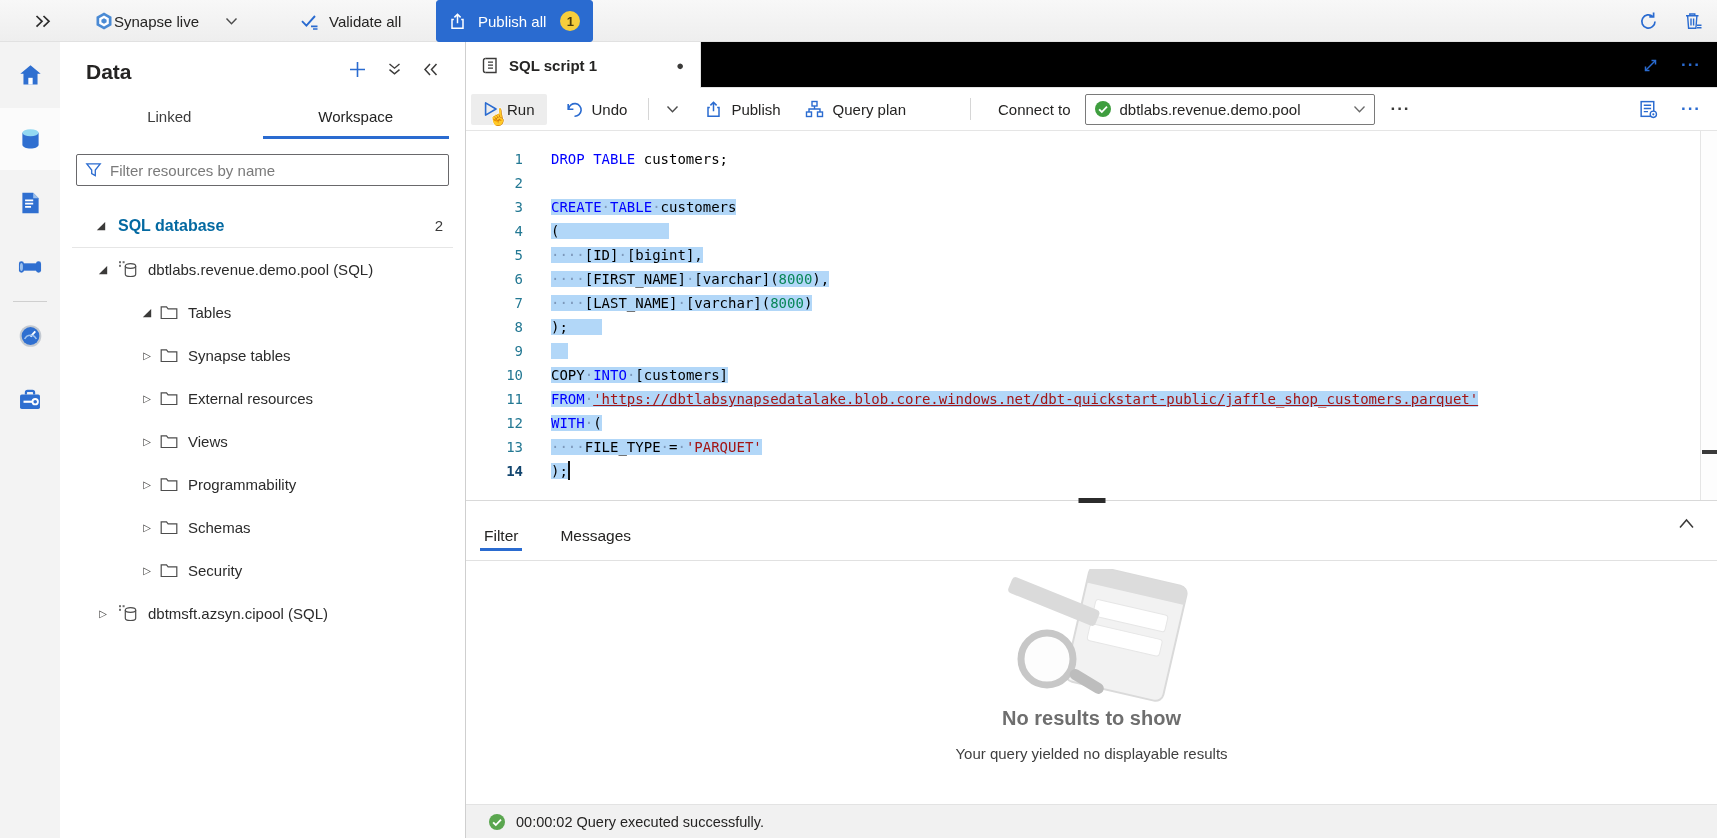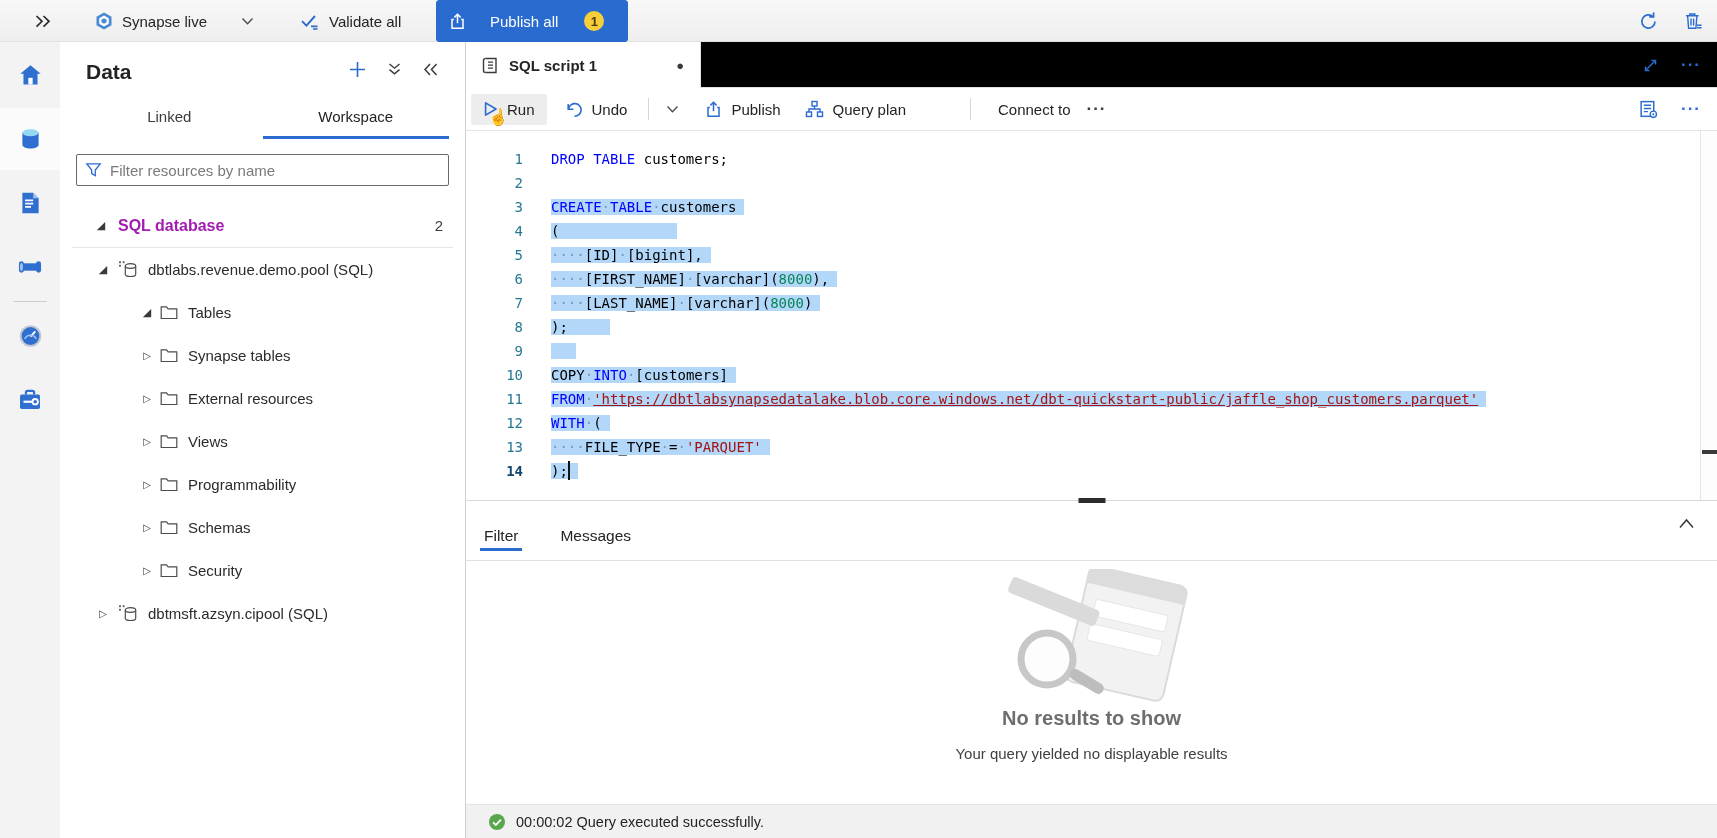--- a/index.html
+++ b/index.html
@@ -4,26 +4,26 @@
 <style>
   *{margin:0;padding:0;box-sizing:border-box}
   html,body{background:#fff}
   body{font-family:"Liberation Sans",sans-serif;color:#323130}
   .app{position:relative;width:1717px;height:838px;background:#fff;overflow:hidden;font-size:15px}
 
   
   .topbar{position:absolute;left:0;top:0;width:1717px;height:42px;background:linear-gradient(#f8f8f8,#eeeeee);border-bottom:1px solid #e1e1e1;z-index:5}
   .topbar .abs{position:absolute;top:0;height:42px;display:flex;align-items:center}
   .tb-collapse{left:34px;cursor:pointer}
-  .tb-mode{left:94px;gap:8px;cursor:pointer}
+  .tb-mode{left:94px;gap:0;cursor:pointer}
   .tb-mode-label{font-size:15px;color:#252423}
   .tb-mode-chevron{margin-left:26px;display:flex}
   .tb-validate{left:300px;gap:9px;cursor:pointer}
   .tb-validate-label{font-size:15px;color:#252423}
-  .tb-publish{left:436px;top:6px;height:30px;padding:0 23px 0 12px;display:flex;align-items:center;gap:24px;background:#2a6bd0;border:1px solid #2a6bd0;border-radius:3px;color:#fff;font-size:15px;cursor:pointer}
+  .tb-publish{left:436px;top:6px;height:30px;padding:0 12px 0 12px;display:flex;align-items:center;gap:12px;background:#2a6bd0;border:1px solid #2a6bd0;border-radius:3px;color:#fff;font-size:15px;cursor:pointer}
   .tb-badge{display:inline-flex;align-items:center;justify-content:center;min-width:20px;height:20px;border-radius:10px;background:#f6ce3c;color:#4a3b08;font-size:13px;font-weight:bold;margin-left:2px}
   .tb-refresh{left:1638px;cursor:pointer}
   .tb-trash{left:1684px;cursor:pointer}
 
   
   .rail{position:absolute;left:0;top:42px;width:60px;height:796px;background:#f3f3f3;z-index:4}
   .rail-item{width:60px;height:62px;margin-top:2px;display:flex;align-items:center;justify-content:center;cursor:pointer}
   .rail-item.selected{background:#fbfbfb}
   .rail-divider{width:34px;height:1px;background:#cfcfcf;margin:3px auto}
 
@@ -37,21 +37,21 @@
   .dp-tab{flex:1;text-align:center;padding:8px 0 11px 0;font-size:15px;color:#3b3b3b;border-bottom:3px solid transparent;cursor:pointer}
   .dp-tab.active{color:#232323;border-bottom-color:#2a6bd0}
   .dp-filter{margin:15px 16px 0 16px;height:32px;border:1px solid #69686b;border-radius:2px;display:flex;align-items:center;padding:0 8px;gap:8px;background:#fff}
   .dp-filter input{border:none;outline:none;flex:1;font-size:15px;font-family:"Liberation Sans",sans-serif;color:#333;background:transparent}
   .dp-filter input::placeholder{color:#7a7a7a}
   .tree{margin-top:18px}
   .tree-row{display:flex;align-items:center;height:43px;cursor:pointer}
   .twist{width:14px;text-align:center;font-size:10px;color:#3b3a39;flex-shrink:0}
   .twist.exp{font-size:11px}
   .root-row{padding-left:34px}
-  .root-label{font-size:16px;font-weight:bold;color:#a21caf;margin-left:10px}
+  .root-label{font-size:16px;font-weight:bold;color:#0369a1;margin-left:10px}
   .root-count{margin-left:auto;padding-right:22px;font-size:15px;color:#3b3b3b}
   .tree-divider{height:1px;background:#e6e6e6;margin:0 12px}
   .pool-row{padding-left:36px;gap:0}
   .pool-row .twist{margin-right:8px}
   .picon{display:flex;margin-right:9px;flex-shrink:0}
   .tlabel{font-size:15px;color:#2b2b2b;white-space:nowrap}
   .folder{padding-left:80px}
   .folder .twist{margin-right:6px}
   .ficon{display:flex;margin-right:10px;flex-shrink:0}
 
@@ -76,21 +76,21 @@
   .toolbar-more{margin-left:16px}
   .toolbar-right{position:absolute;right:16px;display:flex;align-items:center;gap:22px}
 
   
   .editor{height:369px;display:flex;position:relative;flex-shrink:0;font-family:"DejaVu Sans Mono",monospace;font-size:14px;line-height:24px;background:#fff;overflow:hidden}
   .gutter{width:57px;padding-top:16px;text-align:right;flex-shrink:0}
   .lnum{height:24px;color:#237893}
   .lnum.active{color:#12456e;font-weight:bold}
   .codearea{padding-top:16px;padding-left:28px;flex:1;white-space:pre;cursor:text}
   .cline{height:24px}
-  .selw{background:#b2d7f8;padding-right:8px}
+  .selw{background:#b2d7f8;}
   .tok-kw{color:#0000ff}
   .tok-pl{color:#000}
   .tok-num{color:#098658}
   .tok-str{color:#a31515}
   .tok-lnk{color:#a31515;text-decoration:underline}
   .tok-ws{color:#7d98ba}
   .caret{display:inline-block;width:2px;height:19px;background:#111;vertical-align:-4px}
   .vsb{position:absolute;right:0;top:0;width:17px;height:100%;border-left:1px solid #e5e5e5;background:#fdfdfd}
   .vsb-thumb{position:absolute;left:1px;top:319px;width:15px;height:4px;background:#3a3a3a}
 
@@ -403,20 +403,30 @@
         <svg width="19" height="18" viewBox="0 0 19 18">
           <rect x="7" y="1.5" width="5" height="4.5" fill="none" stroke="#2a6bd0" stroke-width="1.4"></rect>
           <rect x="1.5" y="12" width="5" height="4.5" fill="none" stroke="#2a6bd0" stroke-width="1.4"></rect>
           <rect x="12.5" y="12" width="5" height="4.5" fill="none" stroke="#2a6bd0" stroke-width="1.4"></rect>
           <path d="M9.5 6 v3 M4 12 V9 h11 v3" fill="none" stroke="#2a6bd0" stroke-width="1.4"></path>
         </svg>
         <span>Query plan</span>
       </span>
       <span class="t-sep" style="margin-left:52px"></span>
       <span class="connect-label">Connect to</span>
+      <span class="pool-select">
+        <svg width="18" height="18" viewBox="0 0 18 18">
+          <circle cx="9" cy="9" r="8" fill="#3f9e3f"></circle>
+          <path d="M5.1 9.3 l2.7 2.7 L13 6.6" fill="none" stroke="#fff" stroke-width="1.8"></path>
+        </svg>
+        <span class="pool-select-label">dbtlabs.revenue.demo.pool</span>
+        <svg width="13" height="9" viewBox="0 0 13 9">
+            <path d="M1.5 1.5 L6.5 6.8 L11.5 1.5" fill="none" stroke="#6a6a6a" stroke-width="1.3"></path>
+          </svg>
+      </span>
       <span class="more-glyph toolbar-more" style="color:#3b3a39">···</span>
       <span class="toolbar-right">
         <span class="icon-btn">
           <svg width="21" height="21" viewBox="0 0 20 20">
             <rect x="3" y="2.5" width="12" height="14" fill="none" stroke="#2a6bd0" stroke-width="1.4"></rect>
             <path d="M5.5 6 h7 M5.5 9 h7 M5.5 12 h4" stroke="#2a6bd0" stroke-width="1.3"></path>
             <circle cx="14.6" cy="14.6" r="3" fill="#fff" stroke="#2a6bd0" stroke-width="1.3"></circle>
             <circle cx="14.6" cy="14.6" r="1" fill="#2a6bd0"></circle>
           </svg>
         </span>

